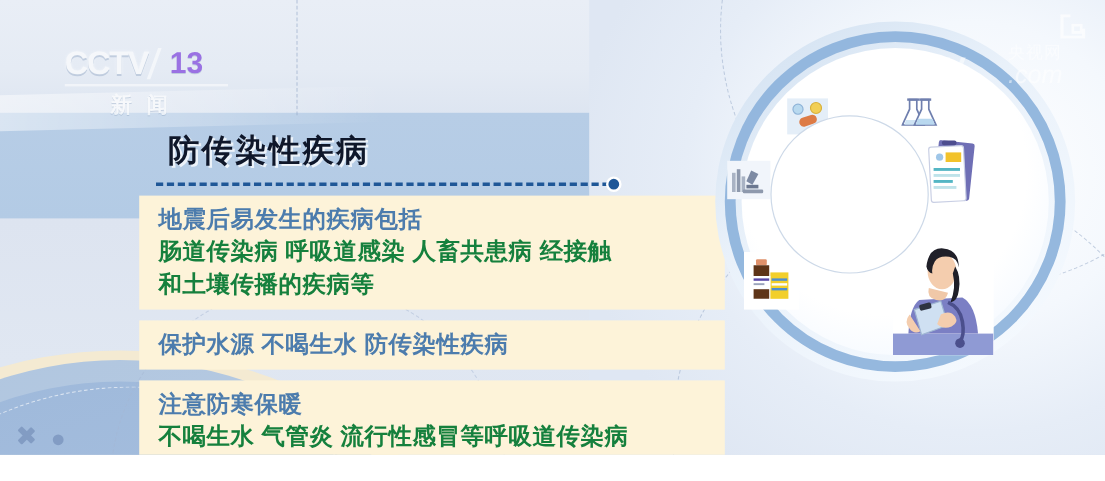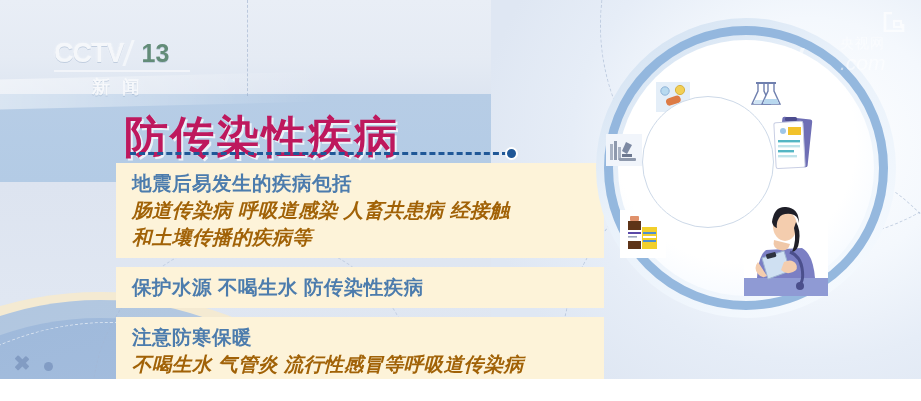--- a/index.html
+++ b/index.html
@@ -118,37 +118,37 @@
     line-height: 30px;
   }
   .logo .cctv-row { display: flex; align-items: center; }
   .logo .slash {
     display: inline-block; width: 14px; height: 26px;
     margin: 0 1px 0 3px;
     border-left: 3px solid #ffffff;
     transform: skewX(-20deg);
     opacity: .9;
   }
-  .logo .num { font-size: 25px; font-weight: bold; color: #14532d;
+  .logo .num { font-size: 25px; font-weight: bold; color: #6d28d9;
     text-shadow: 0 1px 0 rgba(120,145,180,.55); }
   .logo .bar {
     width: 136px; height: 2px; background: rgba(255,255,255,.85);
     margin-top: 2px;
   }
   .logo .sub {
     text-align: center; width: 136px; margin-top: 3px;
     font-size: 18px; letter-spacing: 12px; color: #ffffff; font-weight: bold;
     text-shadow: 0 1px 0 rgba(120,145,180,.5);
   }
 
   
   .headline {
-    position: absolute; left: 124px; top: 108px;
-    font-size: 44px; font-weight: bold; letter-spacing: 2px;
-    color: #be185d;
+    position: absolute; left: 140px; top: 108px;
+    font-size: 26px; font-weight: bold; letter-spacing: 2px;
+    color: #0f172a;
     text-shadow: 2px 2px 0 rgba(255,255,255,.75);
     white-space: nowrap;
   }
   .headline-rule {
     position: absolute; left: 130px; top: 152px;
     width: 378px; height: 0;
     border-top: 3px dashed #1f5797;
   }
   .headline-dot {
     position: absolute; left: 505px; top: 147px;
@@ -167,21 +167,21 @@
     margin-bottom: 9px;
   }
   .line {
     font-size: 19.5px;
     font-weight: bold;
     line-height: 27px;
     white-space: nowrap;
     letter-spacing: .5px;
   }
   .line.head { color: #4c7cad; }
-  .line.body { color: #a16207; font-style: italic; }
+  .line.body { color: #15803d; }
 
   
   .circle-wrap {
     position: absolute; left: 596px; top: 18px;
     width: 300px; height: 300px;
   }
   .ring-outer {
     position: absolute; left: 0; top: 0; width: 300px; height: 300px;
     border-radius: 50%;
     background: linear-gradient(145deg, #cfdff0 0%, #e9f1fa 40%, #f7fbff 100%);

